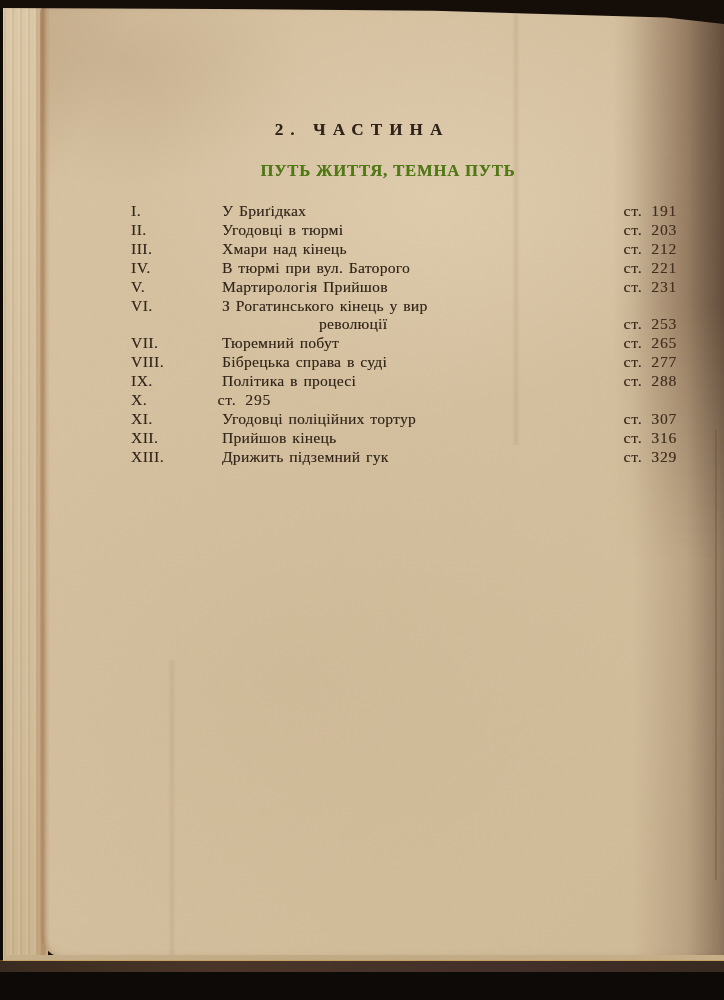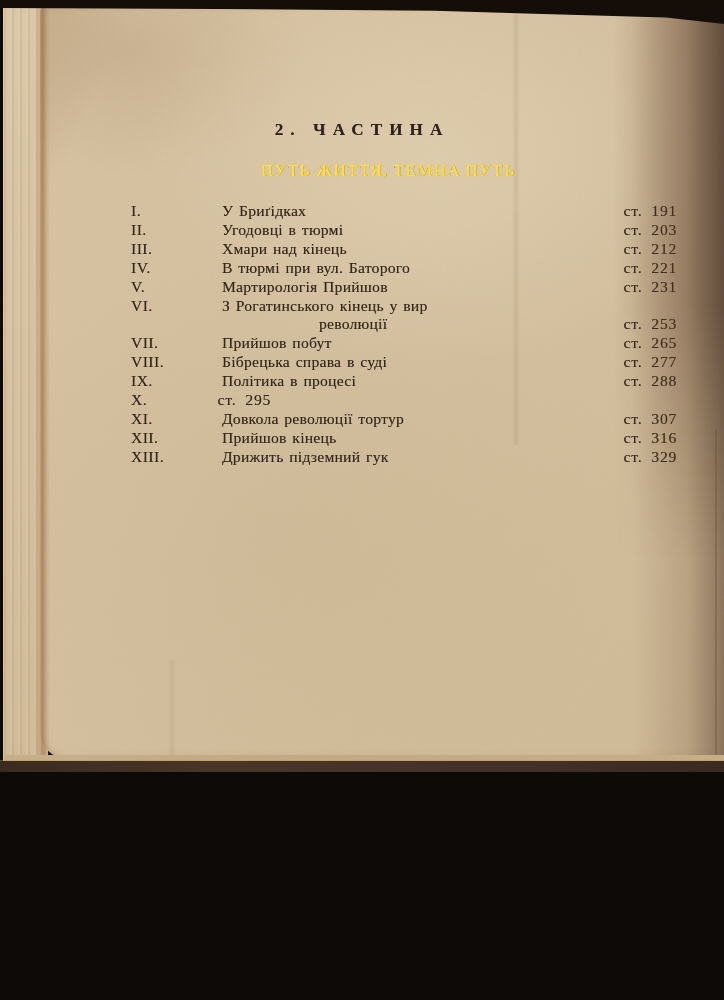--- a/index.html
+++ b/index.html
@@ -1,17 +1,17 @@
 <!DOCTYPE html>
 <html><head>
 <meta charset="utf-8">
 <style>
   html,body{margin:0;padding:0;background:#0e0a07;}
   .photo{
-    position:relative;width:724px;height:772px;overflow:hidden;
+    position:relative;width:724px;height:972px;overflow:hidden;
     background:#150e09;
     font-family:"Liberation Serif","DejaVu Serif",serif;
   }
   
   .edge-left{position:absolute;left:0;top:0;width:3px;height:100%;background:#0f0a06;z-index:4;}
   
   .spine{
     position:absolute;left:2px;top:2px;width:46px;height:990px;z-index:1;
     background:
       repeating-linear-gradient(90deg, rgba(255,250,238,.10) 0 2px, rgba(128,92,58,.10) 2px 4px, rgba(0,0,0,0) 4px 8px),
@@ -69,21 +69,21 @@
   
   .content{position:absolute;inset:0;z-index:5;color:#33261b;}
   .part-heading{
     position:absolute;top:120px;left:252px;width:220px;text-align:center;
     font-size:17px;font-weight:700;letter-spacing:.42em;white-space:nowrap;
     color:#2f221a;text-shadow:.3px .3px .5px rgba(47,34,26,.55);
   }
   .section-title{
     position:absolute;top:161px;left:238px;width:300px;text-align:center;
     font-size:16.5px;font-weight:700;letter-spacing:.055em;white-space:nowrap;
-    color:#fde047;text-shadow:.3px .3px .5px rgba(49,36,27,.5);
+    color:#4d7c0f;text-shadow:.3px .3px .5px rgba(49,36,27,.5);
   }
   .toc-list{
     position:absolute;top:202px;left:131px;width:546px;
     font-size:15.5px;line-height:18.9px;word-spacing:1.5px;
     text-shadow:.3px .3px .4px rgba(52,39,26,.45);
   }
   .toc-row{display:flex;align-items:stretch;}
   .toc-num{width:54px;flex:0 0 54px;letter-spacing:.5px;align-self:flex-start;}
   .toc-title{flex:1 1 auto;letter-spacing:.3px;margin-left:37px;}
   .toc-title .cont{margin-left:97px;}
@@ -169,21 +169,21 @@
           </span>
     <span class="toc-page">
       <span>ст.</span>
       <span>253</span>
     </span>
   </div>
 
   <div class="toc-row">
     <span class="toc-num">VII.</span>
     <span class="toc-title">
-            <div>Прийшов побут</div>
+            <div>Тюремний побут</div>
           </span>
     <span class="toc-page">
       <span>ст.</span>
       <span>265</span>
     </span>
   </div>
 
   <div class="toc-row">
     <span class="toc-num">VIII.</span>
     <span class="toc-title">
@@ -210,21 +210,21 @@
     <span class="toc-num">X.</span>
     <span class="toc-page">
       <span>ст.</span>
       <span>295</span>
     </span>
   </div>
 
   <div class="toc-row">
     <span class="toc-num">XI.</span>
     <span class="toc-title">
-            <div>Довкола революції тортур</div>
+            <div>Угодовці поліційних тортур</div>
           </span>
     <span class="toc-page">
       <span>ст.</span>
       <span>307</span>
     </span>
   </div>
 
   <div class="toc-row">
     <span class="toc-num">XII.</span>
     <span class="toc-title">

